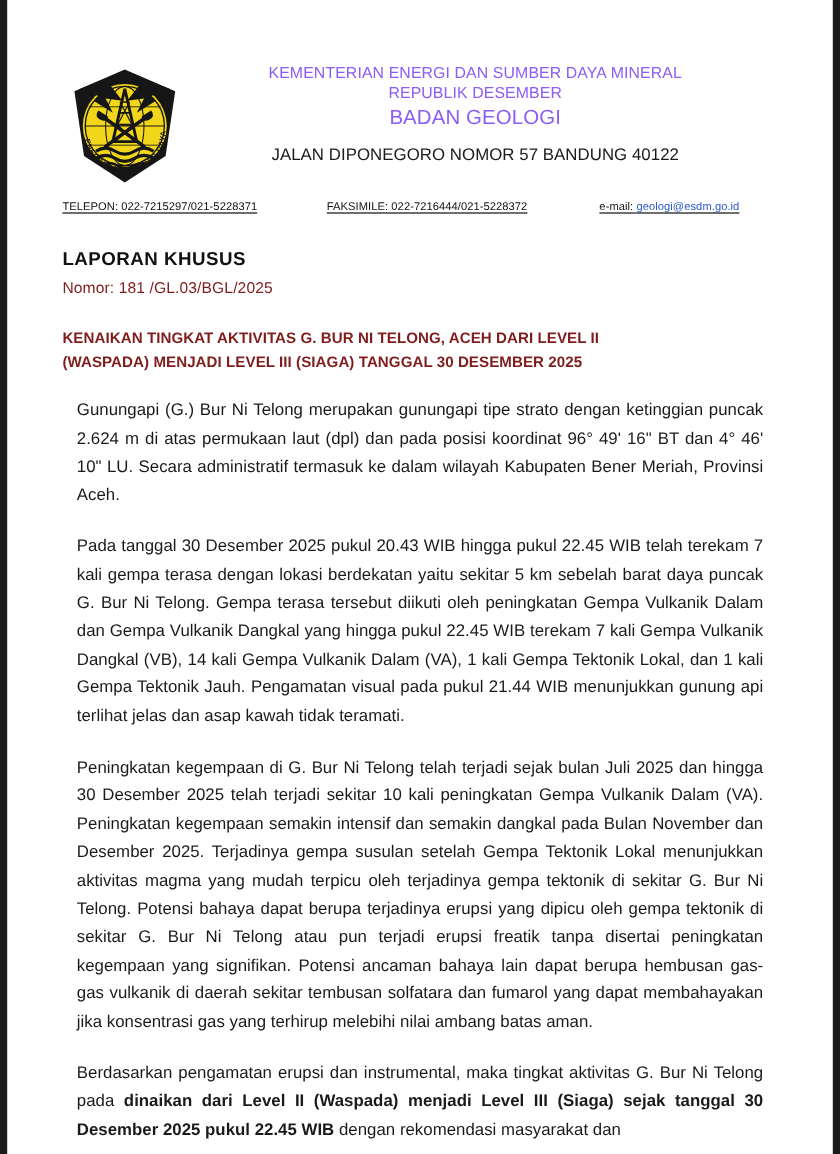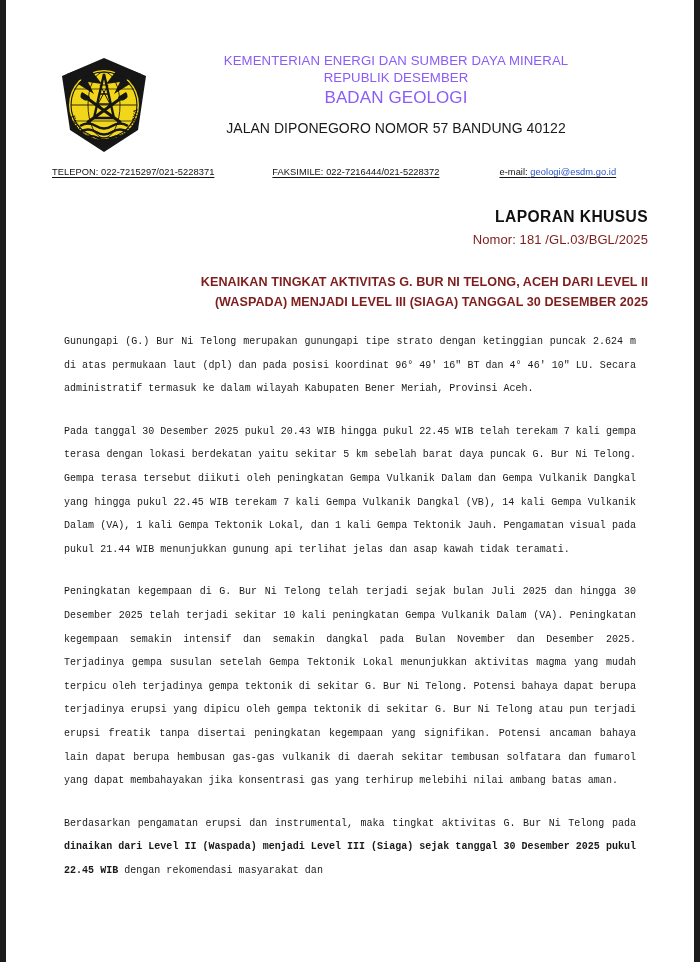--- a/index.html
+++ b/index.html
@@ -77,22 +77,21 @@
   .contactbar .seg { text-decoration: underline; text-underline-offset: 2px; white-space: nowrap; }
   .seg-tel   { margin-left: 0px; }
   .seg-fax   { margin-left: 58px; }
   .seg-mail  { margin-left: 60px; }
   .seg-mail .mail-label { color: #111; }
   .seg-mail .mail-addr  { color: #2b57c9; }
 
   
   .titleblock {
     padding: 28px 46px 0 46px;
-    text-align: right;
-    margin-left: 29px;
+    text-align: left;
   }
   .doc-title {
     font-size: 15.6px;
     font-weight: bold;
     color: #111;
     letter-spacing: 0.4px;
     line-height: 20px;
   }
   .doc-number {
     font-size: 13px;
@@ -110,27 +109,26 @@
     letter-spacing: 0.05px;
   }
   .doc-subject .sl { display: block; }
 
   
   .body-wrap {
     padding: 18px 58px 0 58px;
   }
   p.para {
     margin: 0 0 19px 0;
-    font-size: 10px;
+    font-size: 14px;
     line-height: 23.6px;
     color: #1a1a1a;
     text-align: justify;
     text-justify: inter-word;
     letter-spacing: 0.02px;
-    font-family: Liberation Mono, monospace;
   }
   p.para:last-child { margin-bottom: 0; }
   .b { font-weight: bold; }
 </style>
 </head>
 <body>
 
 <div class="page">
 
   <div class="letterhead">

